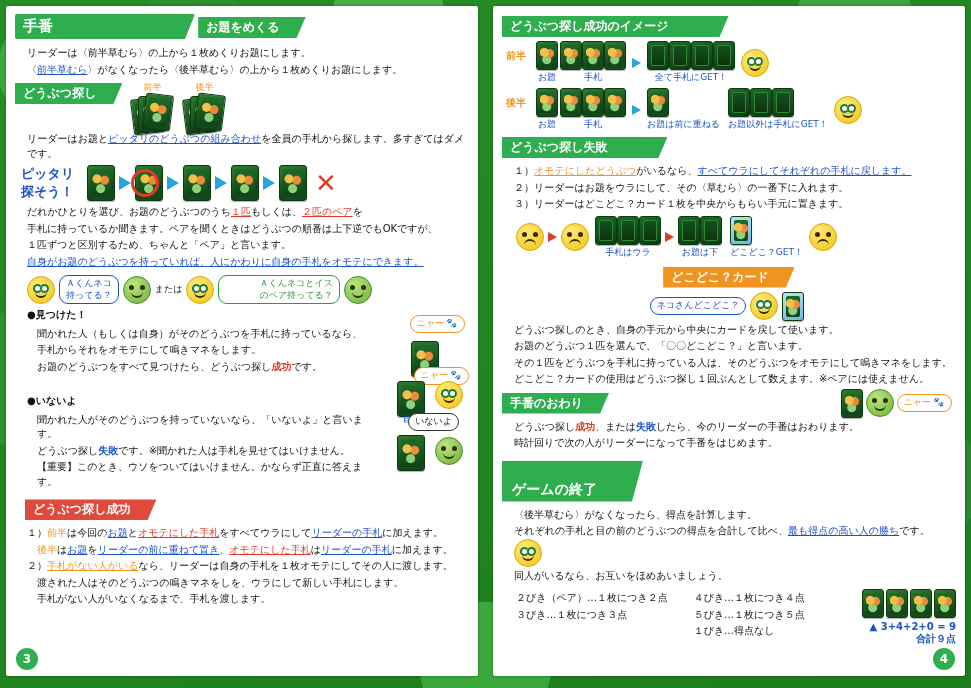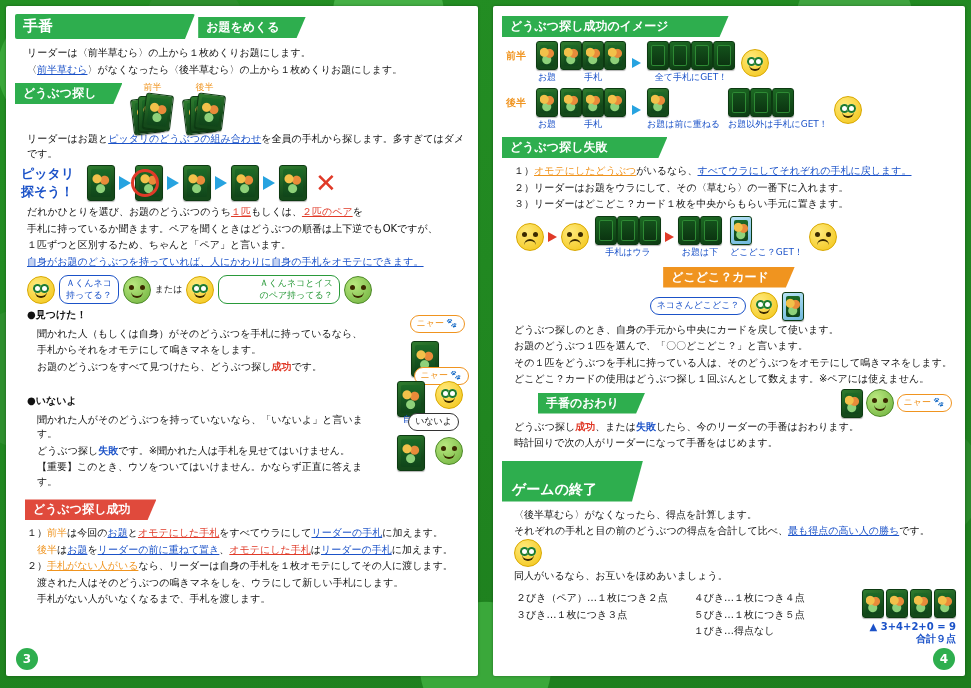--- a/index.html
+++ b/index.html
@@ -459,21 +459,21 @@
           </div>
         <div class="card sm" style="background:linear-gradient(160deg,#b8e3f5,#6fb8dd);"></div>
       </div>
     </div>
     <p class="indent">どうぶつ探しのとき、自身の手元から中央にカードを戻して使います。</p>
     <p class="indent">お題のどうぶつ１匹を選んで、「〇〇どこどこ？」と言います。</p>
     <p class="indent">その１匹をどうぶつを手札に持っている人は、そのどうぶつをオモテにして鳴きマネをします。</p>
     <p class="indent">どこどこ？カードの使用はどうぶつ探し１回ぶんとして数えます。※ペアには使えません。</p>
 
     
-    <div style="display:flex;align-items:center;justify-content:space-between;margin-left:36px;">
+    <div style="display:flex;align-items:center;justify-content:space-between;">
       <div class="h-sub">手番のおわり</div>
       <div class="row" style="gap:3px;margin-right:4px;">
         <div class="card sm"></div>
         <div class="face green">
             <div class="mouth"></div>
           </div>
         <div class="bub org">ニャー 🐾</div>
       </div>
     </div>
     <p class="indent">

